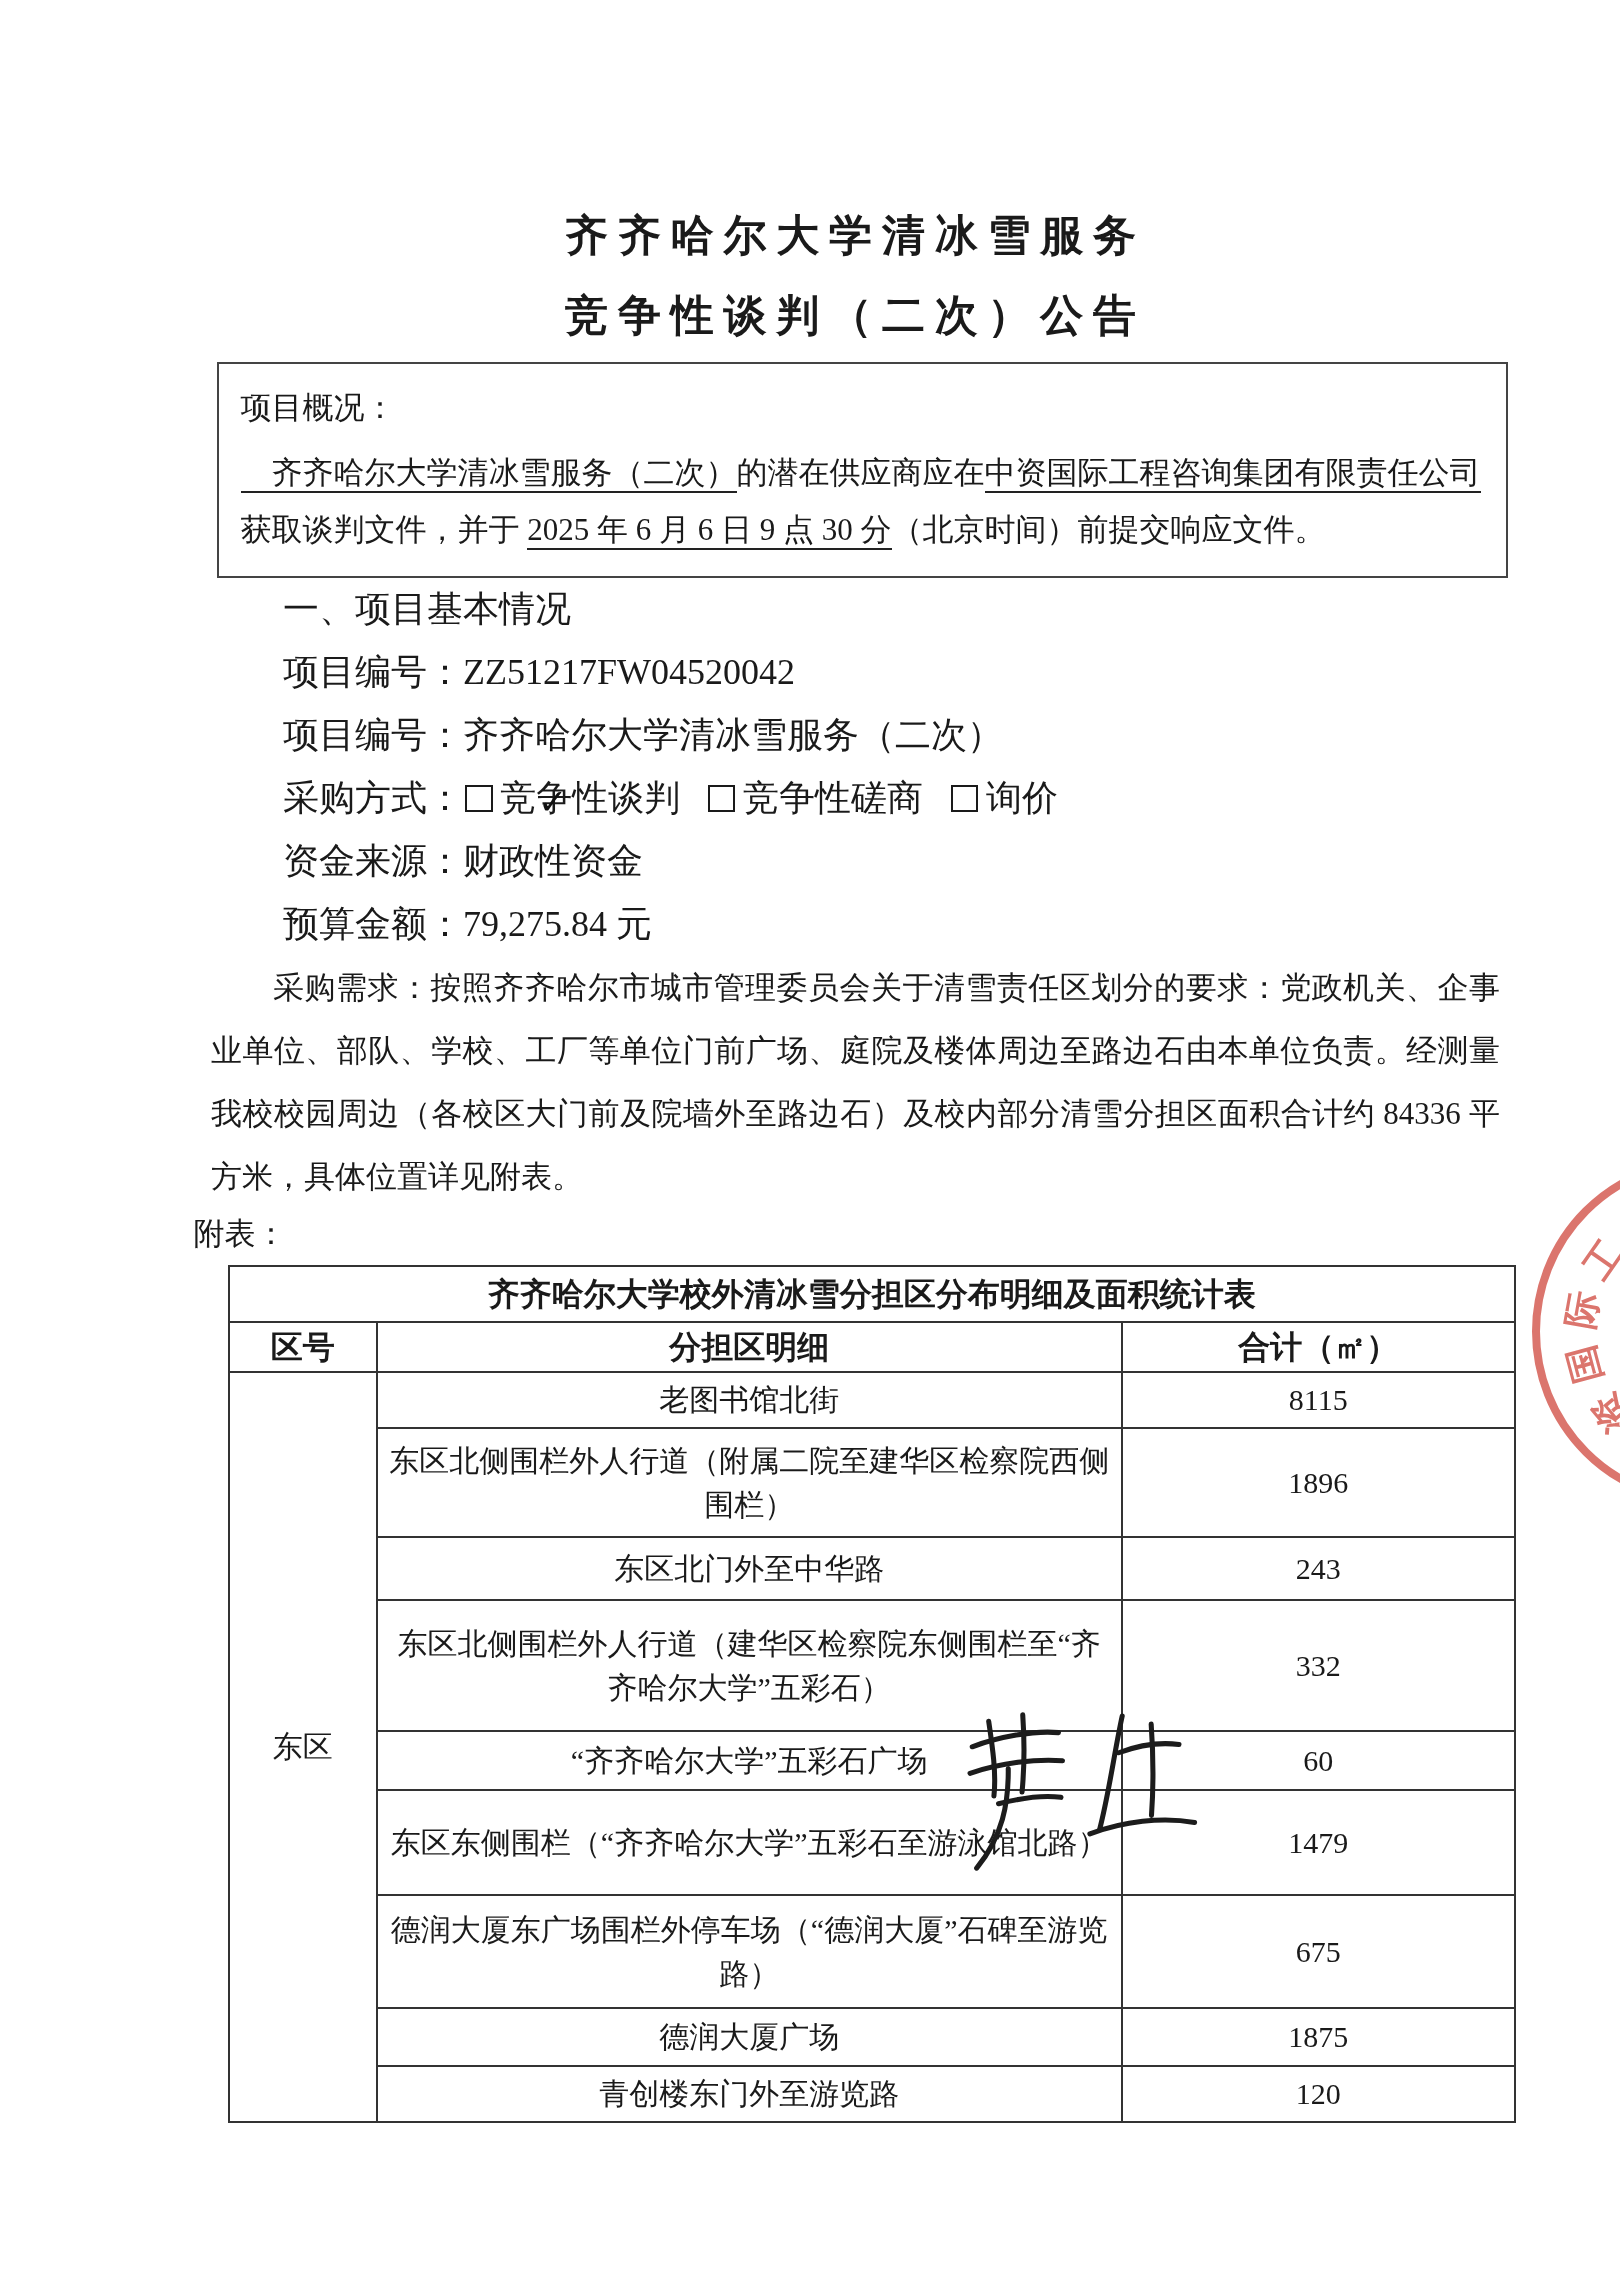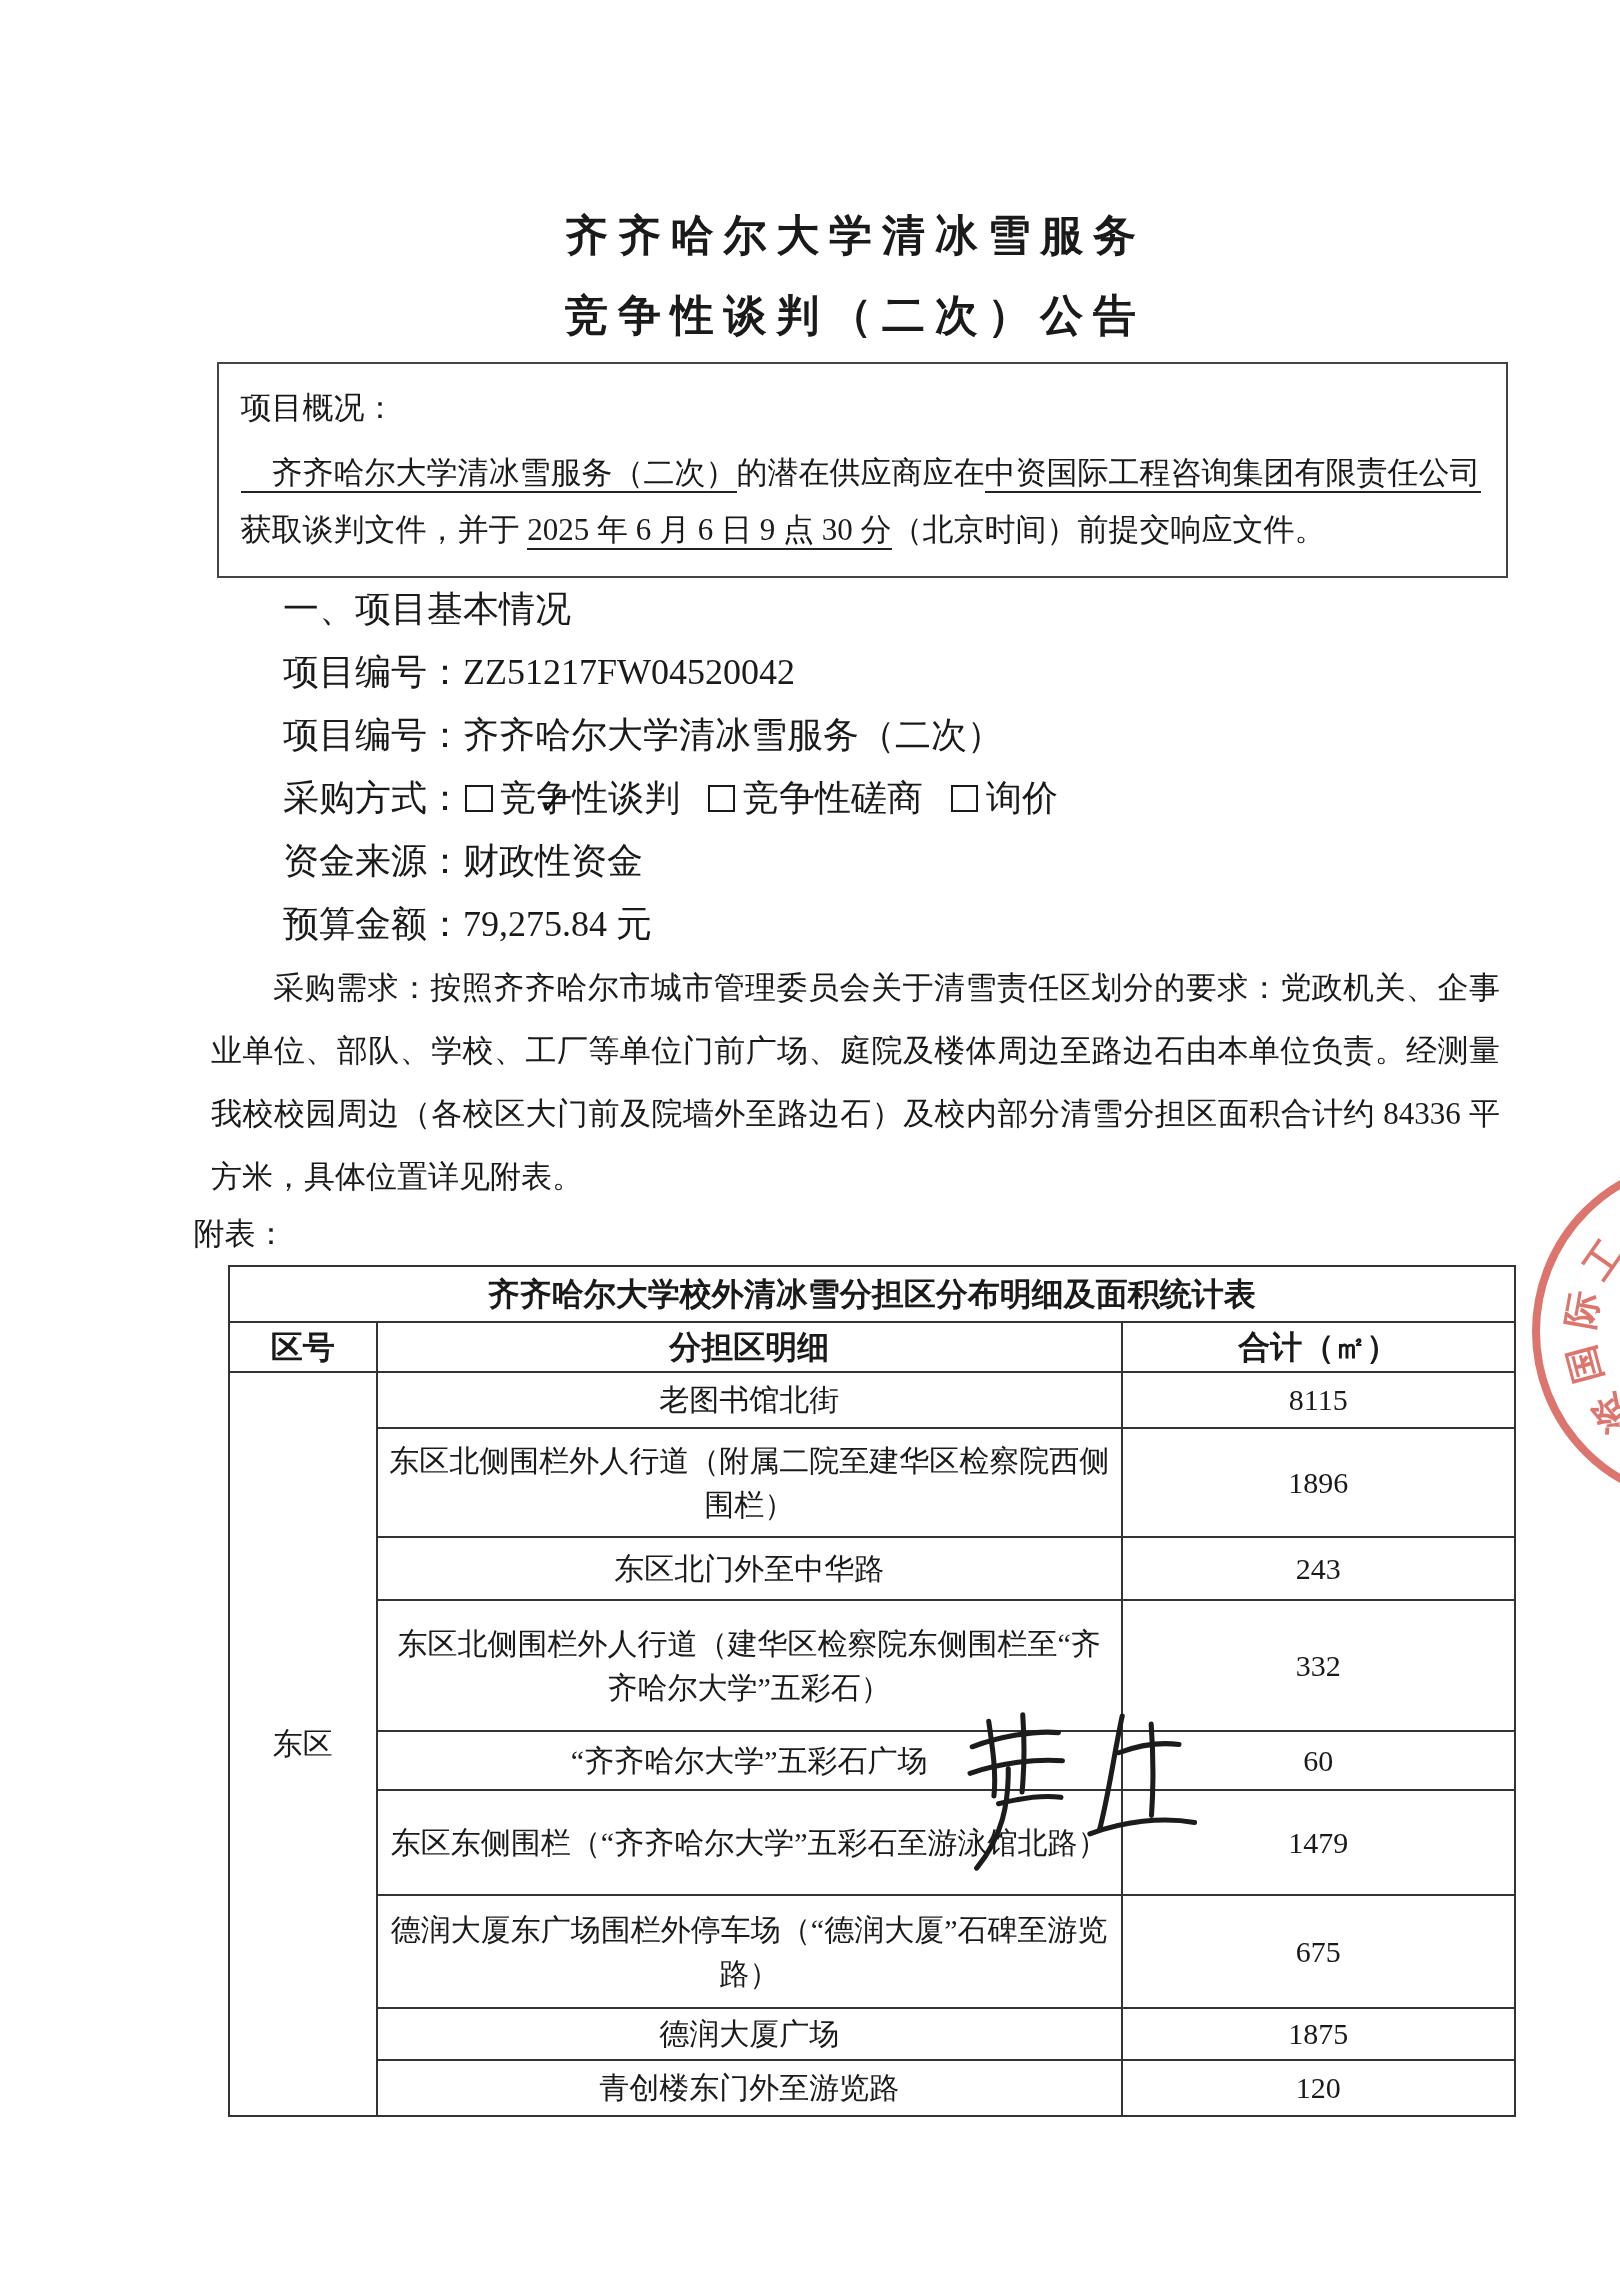--- a/index.html
+++ b/index.html
@@ -53,21 +53,21 @@
   table.zone th{font-weight:bold;font-size:32px;text-align:center;}
   #zone-tbody tr:nth-child(1){height:56px;}
   #zone-tbody tr:nth-child(2){height:44px;}
   #zone-tbody tr:nth-child(3){height:56px;}
   #zone-tbody tr:nth-child(4){height:109px;}
   #zone-tbody tr:nth-child(5){height:63px;}
   #zone-tbody tr:nth-child(6){height:131px;}
   #zone-tbody tr:nth-child(7){height:59px;}
   #zone-tbody tr:nth-child(8){height:105px;}
   #zone-tbody tr:nth-child(9){height:113px;}
-  #zone-tbody tr:nth-child(10){height:52px;}
+  #zone-tbody tr:nth-child(10){height:58px;}
   #zone-tbody tr:nth-child(11){height:56px;}
   .area-cell{font-size:31px;}
   
   .seal{
     position:absolute;left:1532px;top:1157px;width:333px;height:333px;
     border:8.8px solid #d4574e;border-radius:50%;opacity:.82;
   }
   .seal .ch{
     position:absolute;color:#d4574e;font-weight:bold;font-size:37px;
     font-family:"Liberation Serif","DejaVu Serif",serif;

